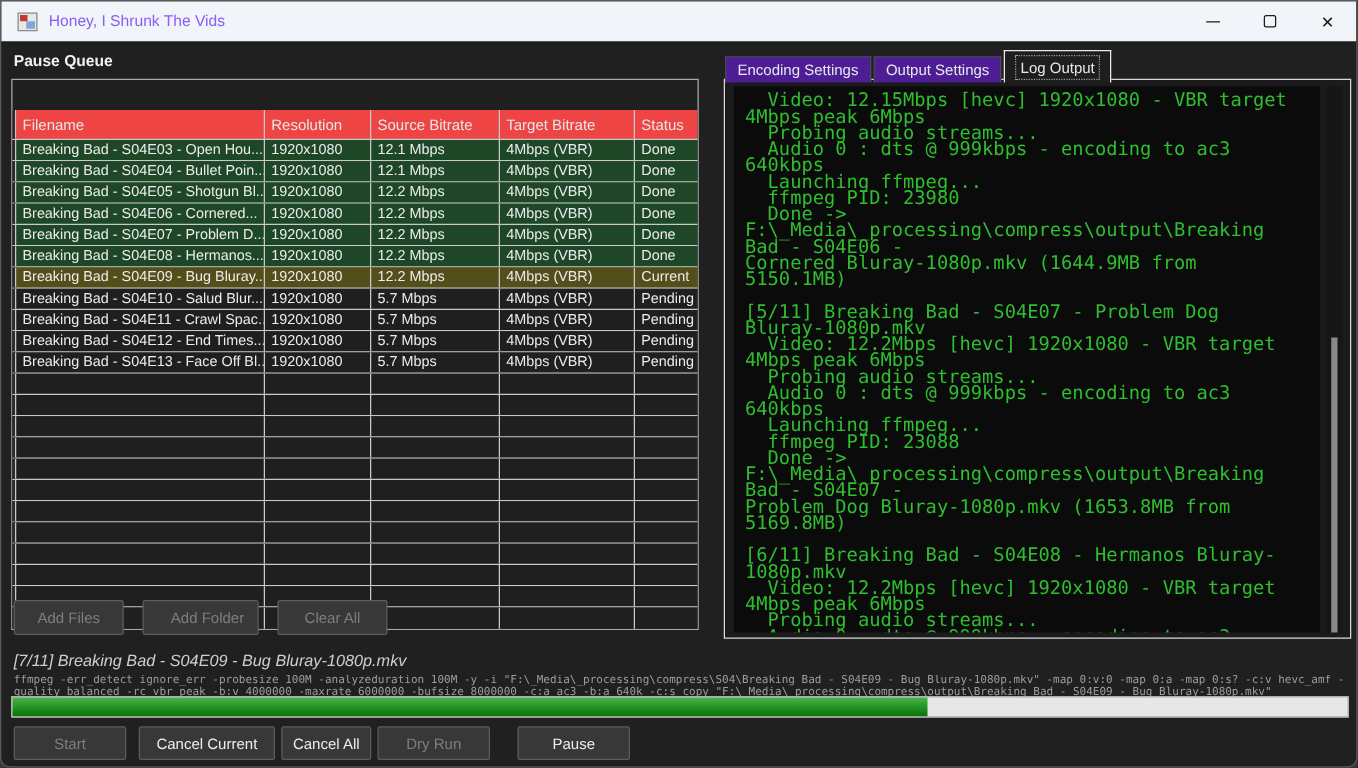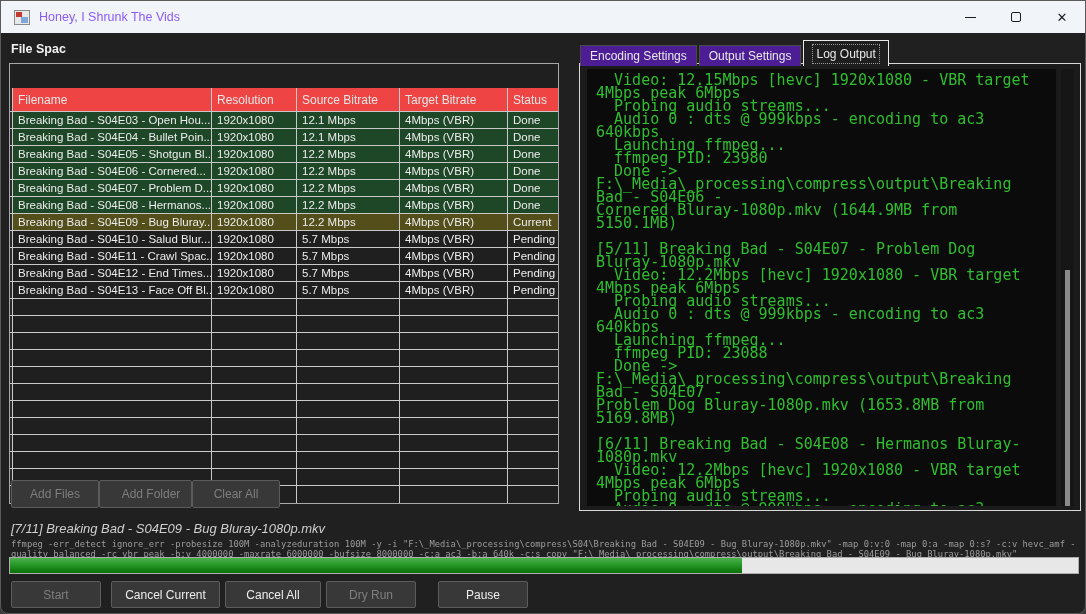--- a/index.html
+++ b/index.html
@@ -33,21 +33,21 @@
            overflow:hidden; white-space:nowrap; display:flex; align-items:center; }
   .rowhdr { width:3px; padding:0; background:#2a2a2a; border-right:1px solid #c9c9c9; }
   .c0 { width:199px; } .c1 { width:85px; } .c2 { width:103px; } .c3 { width:108px; }
   .c4 { flex:1; border-right:none; }
   .grow.header .gcell { color:#e6e6e6; font-size:12px; }
   .row-done     { background:#1e4727; }
   .row-encoding { background:#534e1a; }
   .row-pending  { background:#1f1f1f; }
   .row-empty    { background:#1f1f1f; }
 
-  .queue-buttons { position:absolute; left:10px; top:479px; display:flex; gap:0; }
+  .queue-buttons { position:absolute; left:10px; top:479px; display:flex; gap:15px; }
   .btn { height:28px; background:#383838; border:1px solid #5c5c5c; border-radius:2px;
          color:#ededed; font-size:12px; display:flex; align-items:center; justify-content:center;
          font-family:"Liberation Sans", sans-serif; }
   .btn.disabled { color:#7e7e7e; }
 
   
   .tabs { position:absolute; left:579px; top:39px; height:26px; display:flex; align-items:flex-end; z-index:3; }
   .tab { height:21px; background:#4c1d95; border:1px solid #4a4a4a; border-bottom:none;
          color:#e8e8e8; font-size:12px; padding:0 9px; margin-right:2px;
          display:flex; align-items:center; }
@@ -90,21 +90,21 @@
         </div>
       <div class="win-btn">
           <span class="glyph-max"></span>
         </div>
       <div class="win-btn">
           <span class="glyph-close">✕</span>
         </div>
     </div>
   </div>
 
-  <div class="section-title">File Spac</div>
+  <div class="section-title">Pause Queue</div>
   <div class="grid" id="file-grid">
       <div class="grow header">
         <div class="gcell rowhdr"></div>
         <div class="gcell c0">Filename</div>
         <div class="gcell c1">Resolution</div>
         <div class="gcell c2">Source Bitrate</div>
         <div class="gcell c3">Target Bitrate</div>
         <div class="gcell c4">Status</div>
       </div>
       <div class="grow row-done">
@@ -350,18 +350,18 @@
   </div>
 
   <div class="status-line">[7/11] Breaking Bad - S04E09 - Bug Bluray-1080p.mkv</div>
   <div class="command">ffmpeg -err_detect ignore_err -probesize 100M -analyzeduration 100M -y -i "F:\_Media\_processing\compress\S04\Breaking Bad - S04E09 - Bug Bluray-1080p.mkv" -map 0:v:0 -map 0:a -map 0:s? -c:v hevc_amf -quality balanced -rc vbr_peak -b:v 4000000 -maxrate 6000000 -bufsize 8000000 -c:a ac3 -b:a 640k -c:s copy "F:\_Media\_processing\compress\output\Breaking Bad - S04E09 - Bug Bluray-1080p.mkv"</div>
   <div class="progress">
     <div class="progress-fill" id="progress-fill" style="width: 68.5%;"></div>
   </div>
   <div class="action-buttons" id="action-buttons">
       <div class="btn disabled" style="width: 90px; margin-left: 0px;">Start</div>
       <div class="btn" style="width: 109px; margin-left: 10px;">Cancel Current</div>
-      <div class="btn" style="width: 96px; margin-left: 5px;">Cancel All</div>
+      <div class="btn" style="width: 72px; margin-left: 5px;">Cancel All</div>
       <div class="btn disabled" style="width: 90px; margin-left: 5px;">Dry Run</div>
       <div class="btn" style="width: 90px; margin-left: 22px;">Pause</div>
     </div>
 
 </div>
 
 </body></html>

